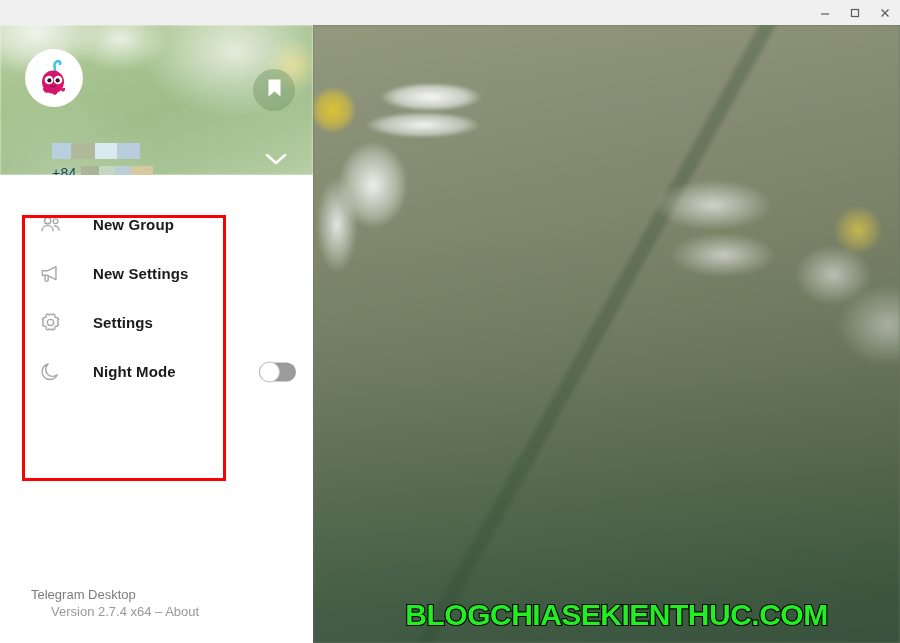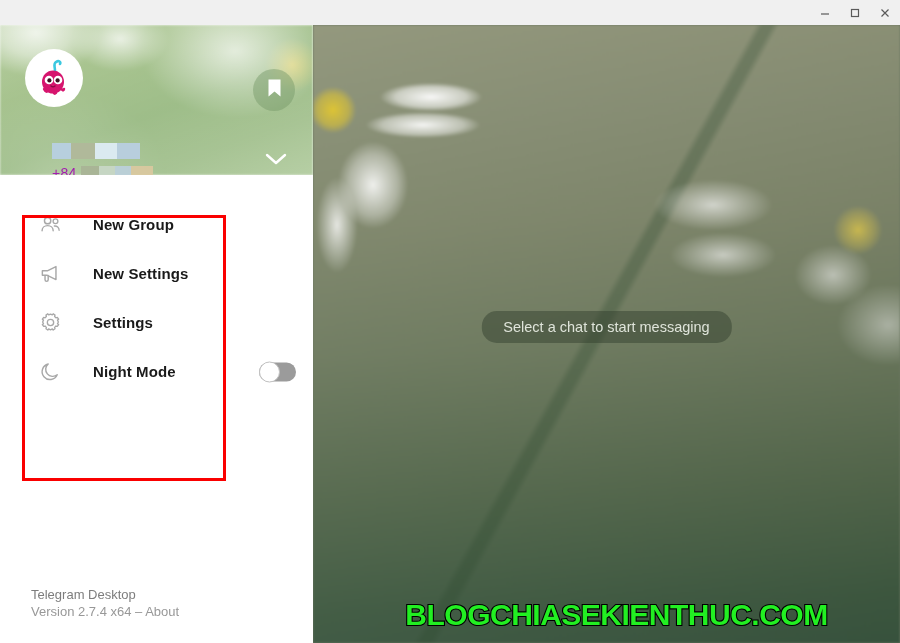--- a/index.html
+++ b/index.html
@@ -94,21 +94,21 @@
     margin-bottom: 6px;
   }
   .name-redacted i { display: block; height: 100%; }
   .name-redacted i:nth-child(1) { width: 19px; background: #b7cfde; }
   .name-redacted i:nth-child(2) { width: 24px; background: #b0b99a; }
   .name-redacted i:nth-child(3) { width: 22px; background: #dbeaf0; }
   .name-redacted i:nth-child(4) { width: 23px; background: #b8cedd; }
 
   .phone-row {
     display: flex; align-items: center;
-    font-size: 14px; color: #a21caf;
+    font-size: 14px; color: #0c4a6e;
     letter-spacing: 0.3px;
   }
   .phone-prefix { margin-right: 4px; }
   .phone-redacted {
     display: flex;
     height: 14px; width: 72px;
     opacity: 0.9;
   }
   .phone-redacted i { display: block; height: 100%; }
   .phone-redacted i:nth-child(1) { width: 18px; background: #a9b396; }
@@ -177,21 +177,21 @@
   
   .side-footer {
     position: absolute;
     left: 31px; bottom: 24px;
   }
   .side-footer .line1 {
     font-size: 13px; color: #7d7d7d;
     margin-bottom: 2px;
   }
   .side-footer .line2 {
-    font-size: 13px; color: #989898;
+    font-size: 13px; color: #989898; margin-left: 20px;
   }
 
   
   .chat {
     position: absolute;
     top: 25px; left: 313px;
     width: 587px; height: 618px;
     overflow: hidden;
     background: #6b7560;
   }
@@ -389,17 +389,16 @@
 
     <div class="side-footer">
       <div class="line1">Telegram Desktop</div>
       <div class="line2">Version 2.7.4 x64 – About</div>
     </div>
 
   </div>
 
   <div class="chat">
     <div class="chat-bg"></div>
-    <div class="empty-pill">Select a chat to start messaging</div>
     <div class="watermark">BLOGCHIASEKIENTHUC.COM</div>
   </div>
 
 </div>
 
 </body></html>

